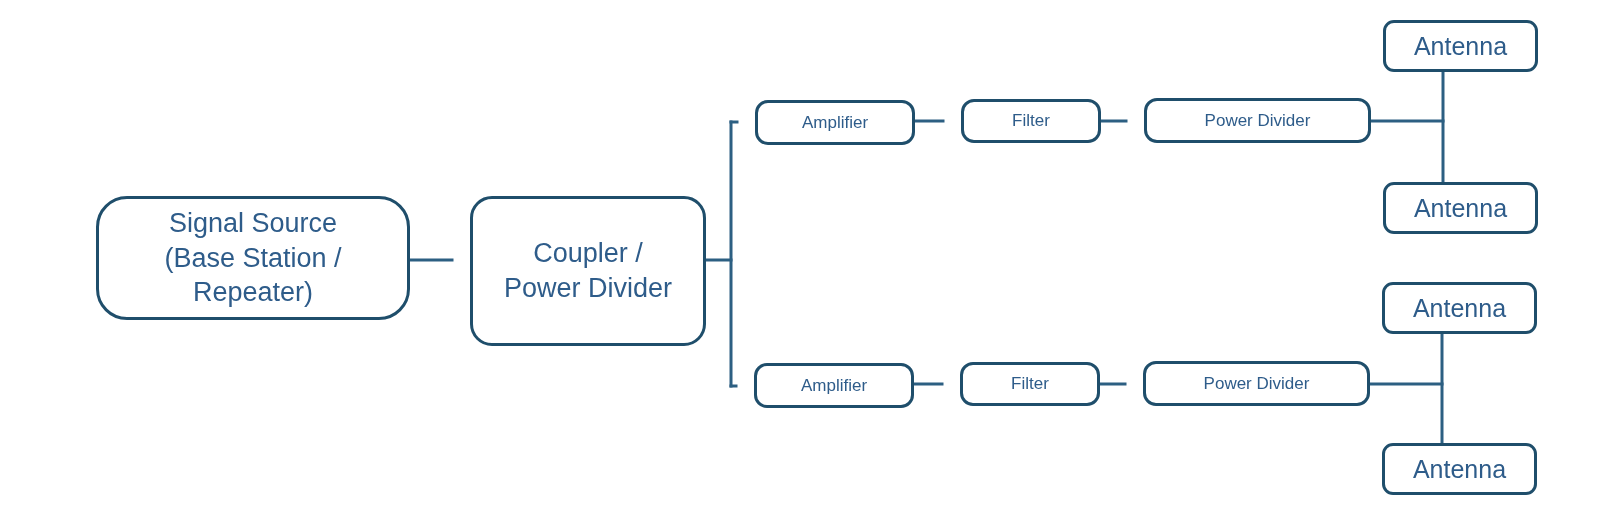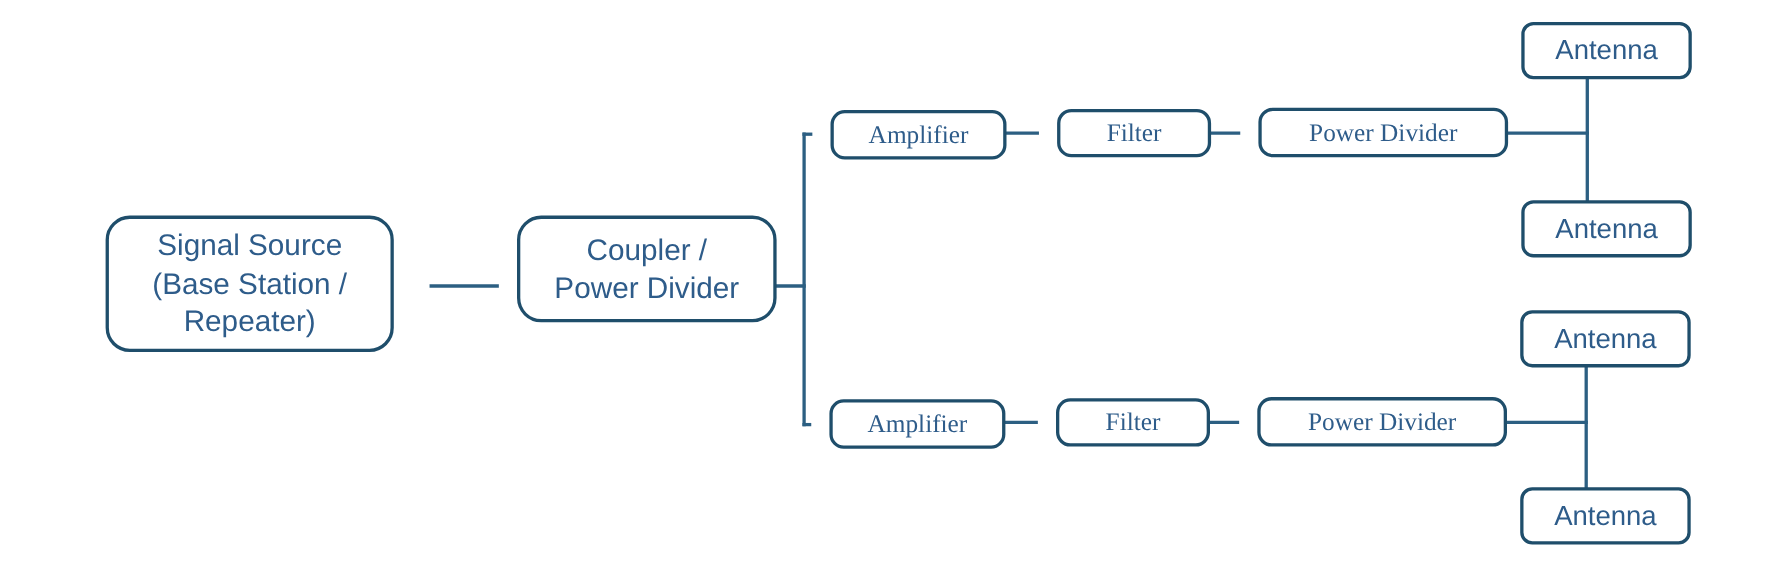--- a/index.html
+++ b/index.html
@@ -40,23 +40,22 @@
     line-height: 1.28;
     white-space: pre-line;
     z-index: 2;
     margin-left: 18px;
   }
   .node.big {
     font-size: 27px;
     border-radius: 22px;
   }
   .node.mid {
-    font-size: 23px;
+    font-size: 17px;
     border-radius: 13px;
-    font-family: Liberation Serif, serif;
   }
   .node.small {
     font-size: 25px;
     border-radius: 11px;
   }
 </style>
 </head>
 <body>
 
 <div id="diagram-canvas">
@@ -71,24 +70,24 @@
       <path d="M1083,121 L1126,121" stroke="#2C5F82" stroke-width="3" fill="none" stroke-linecap="square"></path>
       <path d="M1353,121 L1443,121" stroke="#2C5F82" stroke-width="3" fill="none" stroke-linecap="square"></path>
       <path d="M1443,72 L1443,182" stroke="#2C5F82" stroke-width="3" fill="none" stroke-linecap="square"></path>
       <path d="M896,384 L942,384" stroke="#2C5F82" stroke-width="3" fill="none" stroke-linecap="square"></path>
       <path d="M1082,384 L1125,384" stroke="#2C5F82" stroke-width="3" fill="none" stroke-linecap="square"></path>
       <path d="M1352,384 L1442,384" stroke="#2C5F82" stroke-width="3" fill="none" stroke-linecap="square"></path>
       <path d="M1442,334 L1442,443" stroke="#2C5F82" stroke-width="3" fill="none" stroke-linecap="square"></path>
     </svg>
 
   <div id="node-layer">
-      <div class="node big" style="left: 78px; top: 196px; width: 262px; height: 124px; border-color: rgb(31, 78, 107); color: rgb(46, 92, 138);"><span>Signal Source
+      <div class="node big" style="left: 78px; top: 196px; width: 314px; height: 124px; border-color: rgb(31, 78, 107); color: rgb(46, 92, 138); border-radius: 31px;"><span>Signal Source
 (Base Station /
 Repeater)</span></div>
-      <div class="node big" style="left: 452px; top: 196px; width: 236px; height: 97px; border-color: rgb(31, 78, 107); color: rgb(46, 92, 138);"><span>Coupler /
+      <div class="node big" style="left: 452px; top: 196px; width: 236px; height: 150px; border-color: rgb(31, 78, 107); color: rgb(46, 92, 138);"><span>Coupler /
 Power Divider</span></div>
       <div class="node mid" style="left: 737px; top: 100px; width: 160px; height: 45px; border-color: rgb(31, 78, 107); color: rgb(46, 92, 138);"><span>Amplifier</span></div>
       <div class="node mid" style="left: 943px; top: 99px; width: 140px; height: 44px; border-color: rgb(31, 78, 107); color: rgb(46, 92, 138);"><span>Filter</span></div>
       <div class="node mid" style="left: 1126px; top: 98px; width: 227px; height: 45px; border-color: rgb(31, 78, 107); color: rgb(46, 92, 138);"><span>Power Divider</span></div>
       <div class="node small" style="left: 1365px; top: 20px; width: 155px; height: 52px; border-color: rgb(31, 78, 107); color: rgb(46, 92, 138);"><span>Antenna</span></div>
       <div class="node small" style="left: 1365px; top: 182px; width: 155px; height: 52px; border-color: rgb(31, 78, 107); color: rgb(46, 92, 138);"><span>Antenna</span></div>
       <div class="node mid" style="left: 736px; top: 363px; width: 160px; height: 45px; border-color: rgb(31, 78, 107); color: rgb(46, 92, 138);"><span>Amplifier</span></div>
       <div class="node mid" style="left: 942px; top: 362px; width: 140px; height: 44px; border-color: rgb(31, 78, 107); color: rgb(46, 92, 138);"><span>Filter</span></div>
       <div class="node mid" style="left: 1125px; top: 361px; width: 227px; height: 45px; border-color: rgb(31, 78, 107); color: rgb(46, 92, 138);"><span>Power Divider</span></div>
       <div class="node small" style="left: 1364px; top: 282px; width: 155px; height: 52px; border-color: rgb(31, 78, 107); color: rgb(46, 92, 138);"><span>Antenna</span></div>

